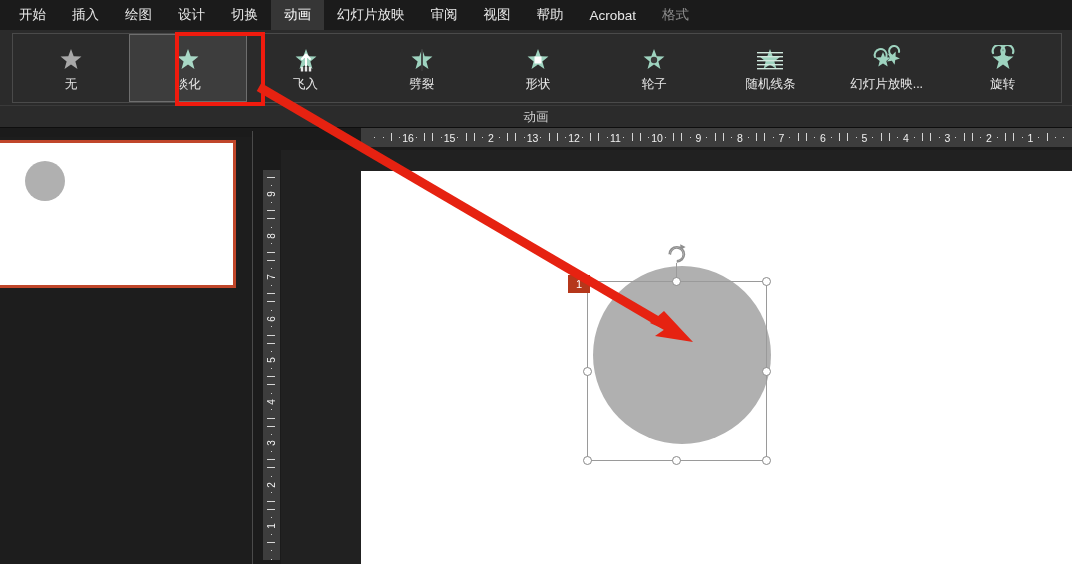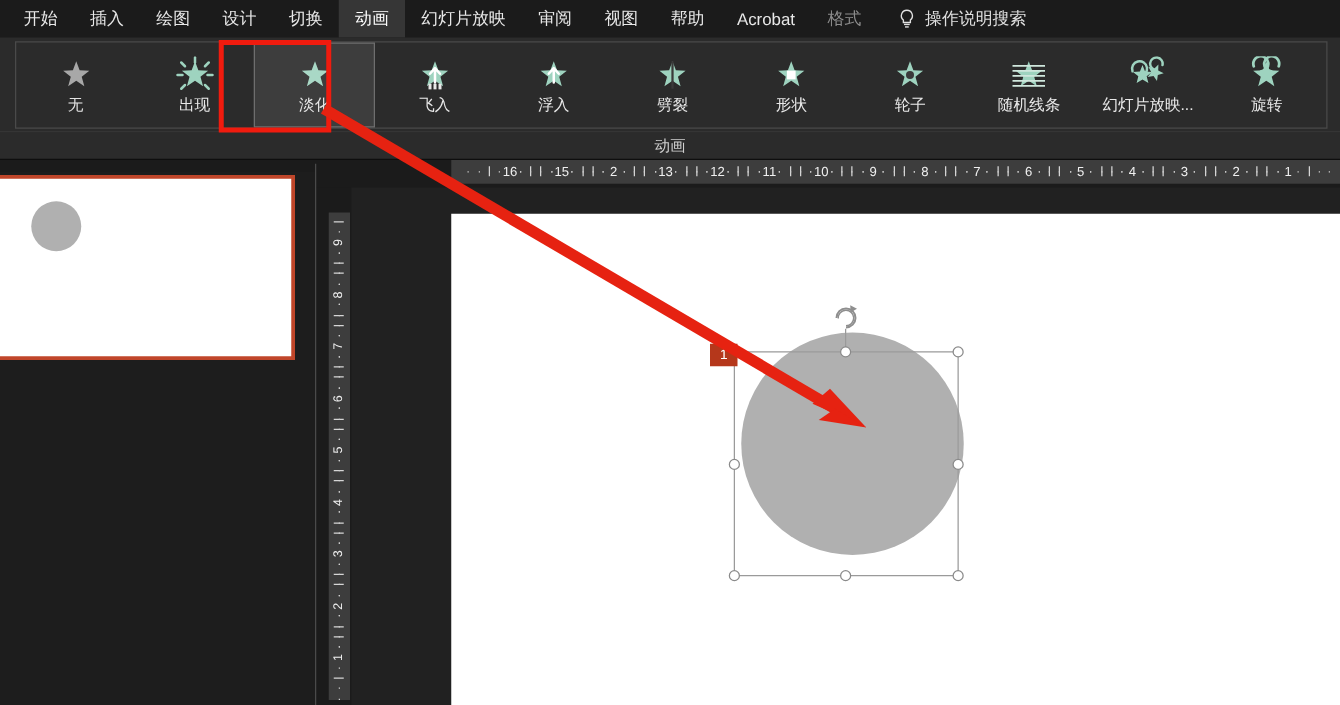--- a/index.html
+++ b/index.html
@@ -251,74 +251,46 @@
       <div class="menu-tab">绘图</div>
       <div class="menu-tab">设计</div>
       <div class="menu-tab">切换</div>
       <div class="menu-tab active">动画</div>
       <div class="menu-tab">幻灯片放映</div>
       <div class="menu-tab">审阅</div>
       <div class="menu-tab">视图</div>
       <div class="menu-tab">帮助</div>
       <div class="menu-tab">Acrobat</div>
       <div class="menu-tab dim">格式</div>
-      <div class="tell-me">
-        <svg class="bulb" viewBox="0 0 15 16">
-          <path d="M7.5 1.2 A4.4 4.4 0 0 1 10.3 9 L10.3 11 L4.7 11 L4.7 9 A4.4 4.4 0 0 1 7.5 1.2 Z" fill="none" stroke="#e0e0e0" stroke-width="1.1"></path>
-          <rect x="5.2" y="12" width="4.6" height="1.1" fill="#e0e0e0"></rect>
-          <rect x="6" y="14" width="3" height="1.1" fill="#e0e0e0"></rect>
-        </svg>
-        <span>操作说明搜索</span>
-      </div>
     </div>
 
   <div class="ribbon">
     <div class="gallery" id="gallery">
         <div class="anim-item none">
           <svg viewBox="0 0 34 30" class="anim-ico">
             <path d="M17.00 4.00 L19.70 11.28 L27.46 11.60 L21.37 16.42 L23.47 23.90 L17.00 19.60 L10.53 23.90 L12.63 16.42 L6.54 11.60 L14.30 11.28 Z" fill="#a8a8a8"></path>
           </svg>
           <div class="anim-label">无</div>
-        </div>
-        <div class="anim-item">
-          <svg viewBox="0 0 34 30" class="anim-ico">
-            <line x1="17" y1="1" x2="17" y2="5" stroke="#9ed3bf" stroke-width="2" stroke-linecap="round"></line>
-            <line x1="6" y1="5" x2="9" y2="8" stroke="#9ed3bf" stroke-width="2" stroke-linecap="round"></line>
-            <line x1="28" y1="5" x2="25" y2="8" stroke="#9ed3bf" stroke-width="2" stroke-linecap="round"></line>
-            <line x1="3" y1="15" x2="7" y2="15" stroke="#9ed3bf" stroke-width="2" stroke-linecap="round"></line>
-            <line x1="31" y1="15" x2="27" y2="15" stroke="#9ed3bf" stroke-width="2" stroke-linecap="round"></line>
-            <line x1="6" y1="26" x2="9" y2="23" stroke="#9ed3bf" stroke-width="2" stroke-linecap="round"></line>
-            <line x1="28" y1="26" x2="25" y2="23" stroke="#9ed3bf" stroke-width="2" stroke-linecap="round"></line>
-            <path d="M17.00 4.00 L19.70 11.28 L27.46 11.60 L21.37 16.42 L23.47 23.90 L17.00 19.60 L10.53 23.90 L12.63 16.42 L6.54 11.60 L14.30 11.28 Z" fill="#9ed3bf"></path>
-          </svg>
-          <div class="anim-label">出现</div>
         </div>
         <div class="anim-item selected">
           <svg viewBox="0 0 34 30" class="anim-ico">
             <path d="M17.00 4.00 L19.70 11.28 L27.46 11.60 L21.37 16.42 L23.47 23.90 L17.00 19.60 L10.53 23.90 L12.63 16.42 L6.54 11.60 L14.30 11.28 Z" fill="#9ed3bf"></path>
             <path d="M17.00 4.00 L19.70 11.28 L27.46 11.60 L21.37 16.42 L23.47 23.90 L17.00 19.60 L10.53 23.90 L12.63 16.42 L6.54 11.60 L14.30 11.28 Z" fill="#ffffff" opacity="0.12"></path>
           </svg>
           <div class="anim-label">淡化</div>
         </div>
         <div class="anim-item">
           <svg viewBox="0 0 34 30" class="anim-ico">
             <path d="M17.00 4.00 L19.70 11.28 L27.46 11.60 L21.37 16.42 L23.47 23.90 L17.00 19.60 L10.53 23.90 L12.63 16.42 L6.54 11.60 L14.30 11.28 Z" fill="#9ed3bf"></path>
             <path d="M17 21 L17 10 M13 14 L17 9.5 L21 14" fill="none" stroke="#ffffff" stroke-width="2" stroke-linecap="round" stroke-linejoin="round"></path>
             <rect x="11.8" y="22" width="2.4" height="4.5" fill="#e8e8e8"></rect>
             <rect x="15.8" y="22" width="2.4" height="4.5" fill="#e8e8e8"></rect>
             <rect x="19.8" y="22" width="2.4" height="4.5" fill="#e8e8e8"></rect>
           </svg>
           <div class="anim-label">飞入</div>
-        </div>
-        <div class="anim-item">
-          <svg viewBox="0 0 34 30" class="anim-ico">
-            <path d="M17.00 4.00 L19.70 11.28 L27.46 11.60 L21.37 16.42 L23.47 23.90 L17.00 19.60 L10.53 23.90 L12.63 16.42 L6.54 11.60 L14.30 11.28 Z" fill="#9ed3bf"></path>
-            <path d="M17 21 L17 10 M13 14 L17 9.5 L21 14" fill="none" stroke="#ffffff" stroke-width="2" stroke-linecap="round" stroke-linejoin="round"></path>
-          </svg>
-          <div class="anim-label">浮入</div>
         </div>
         <div class="anim-item">
           <svg viewBox="0 0 34 30" class="anim-ico">
             <path d="M17.00 4.00 L19.70 11.28 L27.46 11.60 L21.37 16.42 L23.47 23.90 L17.00 19.60 L10.53 23.90 L12.63 16.42 L6.54 11.60 L14.30 11.28 Z" fill="#9ed3bf"></path>
             <rect x="16.1" y="4" width="1.8" height="22" fill="#3a3a3a"></rect>
           </svg>
           <div class="anim-label">劈裂</div>
         </div>
         <div class="anim-item">
           <svg viewBox="0 0 34 30" class="anim-ico">

